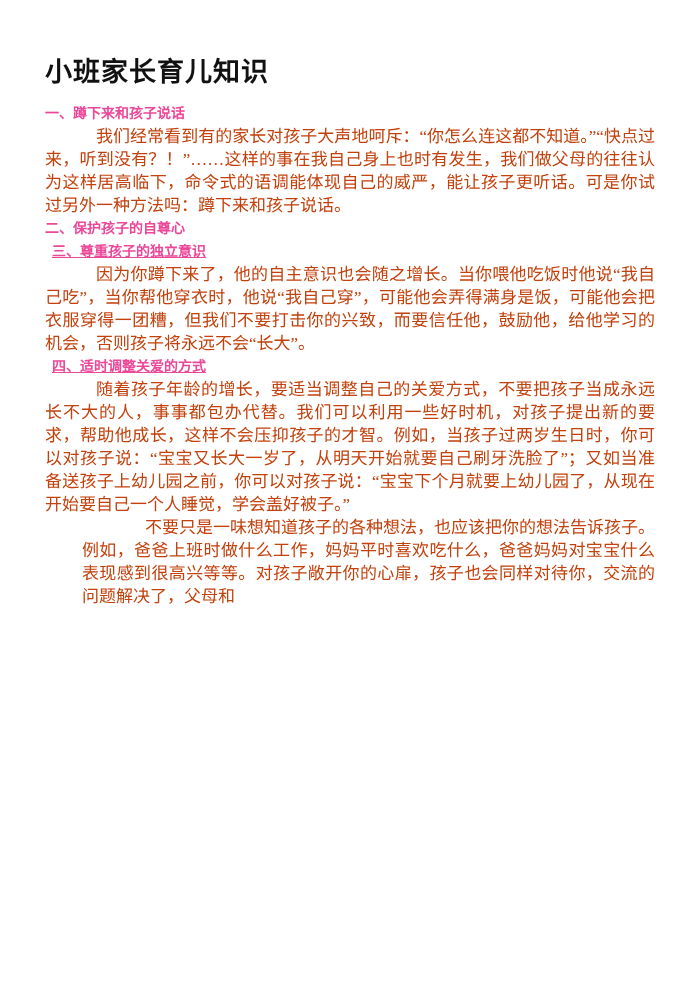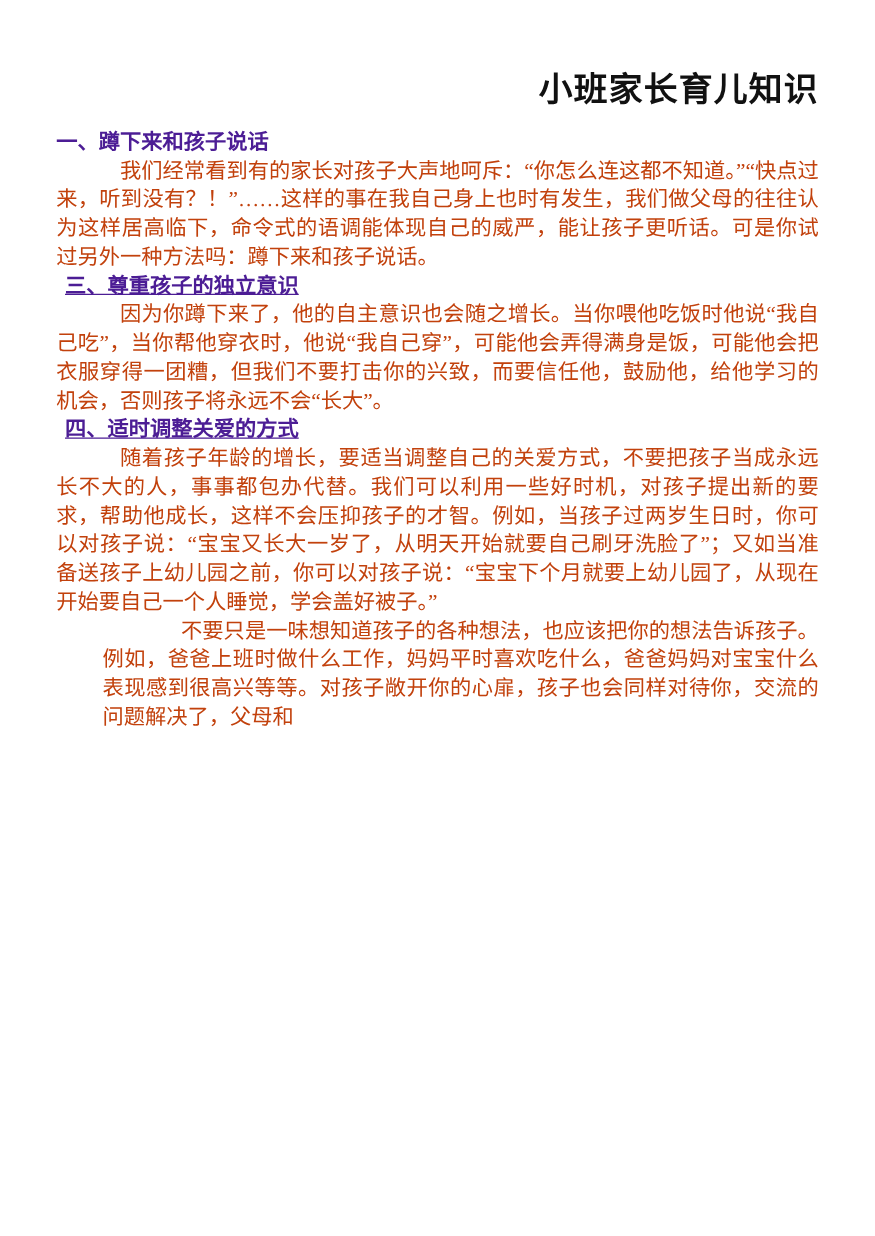--- a/index.html
+++ b/index.html
@@ -20,34 +20,34 @@
     background: #ffffff;
     color: #1d1d1d;
     font-family: "Liberation Serif", "DejaVu Serif", serif;
   }
   .doc-title {
     margin: 0 0 13px 0;
     font-family: "Liberation Sans", "DejaVu Sans", sans-serif;
     font-weight: bold;
     font-size: 27px;
     line-height: 33px;
-    text-align: right;
+    text-align: left;
     letter-spacing: 1px;
     color: #111111;
   }
   .section {
     margin: 0;
   }
   .section-heading {
     margin: 0;
     font-family: "Liberation Sans", "DejaVu Sans", sans-serif;
     font-weight: bold;
-    font-size: 17px;
+    font-size: 14px;
     line-height: 23px;
-    color: #4c1d95;
+    color: #ec4899;
   }
   .section-heading.offset {
     padding-left: 7px;
     text-decoration: underline;
   }
   .para {
     margin: 0;
     font-size: 17px;
     line-height: 23px;
     text-align: justify;
@@ -65,20 +65,21 @@
 <div class="page">
 
   <h1 class="doc-title">小班家长育儿知识</h1>
 
   <section class="section">
     <h2 class="section-heading">一、蹲下来和孩子说话</h2>
     <p class="para">我们经常看到有的家长对孩子大声地呵斥：“你怎么连这都不知道。”“快点过来，听到没有？！”……这样的事在我自己身上也时有发生，我们做父母的往往认为这样居高临下，命令式的语调能体现自己的威严，能让孩子更听话。可是你试过另外一种方法吗：蹲下来和孩子说话。</p>
   </section>
 
   <section class="section">
+    <h2 class="section-heading">二、保护孩子的自尊心</h2>
   </section>
 
   <section class="section">
     <h2 class="section-heading offset">三、尊重孩子的独立意识</h2>
     <p class="para">因为你蹲下来了，他的自主意识也会随之增长。当你喂他吃饭时他说“我自己吃”，当你帮他穿衣时，他说“我自己穿”，可能他会弄得满身是饭，可能他会把衣服穿得一团糟，但我们不要打击你的兴致，而要信任他，鼓励他，给他学习的机会，否则孩子将永远不会“长大”。</p>
   </section>
 
   <section class="section">
     <h2 class="section-heading offset">四、适时调整关爱的方式</h2>
     <p class="para">随着孩子年龄的增长，要适当调整自己的关爱方式，不要把孩子当成永远长不大的人，事事都包办代替。我们可以利用一些好时机，对孩子提出新的要求，帮助他成长，这样不会压抑孩子的才智。例如，当孩子过两岁生日时，你可以对孩子说：“宝宝又长大一岁了，从明天开始就要自己刷牙洗脸了”；又如当准备送孩子上幼儿园之前，你可以对孩子说：“宝宝下个月就要上幼儿园了，从现在开始要自己一个人睡觉，学会盖好被子。”</p>

